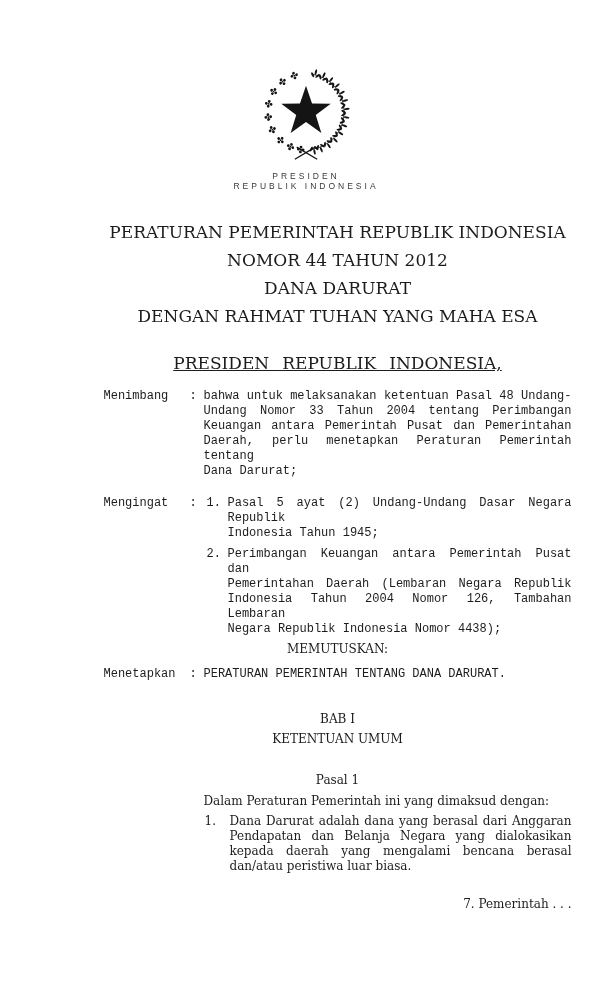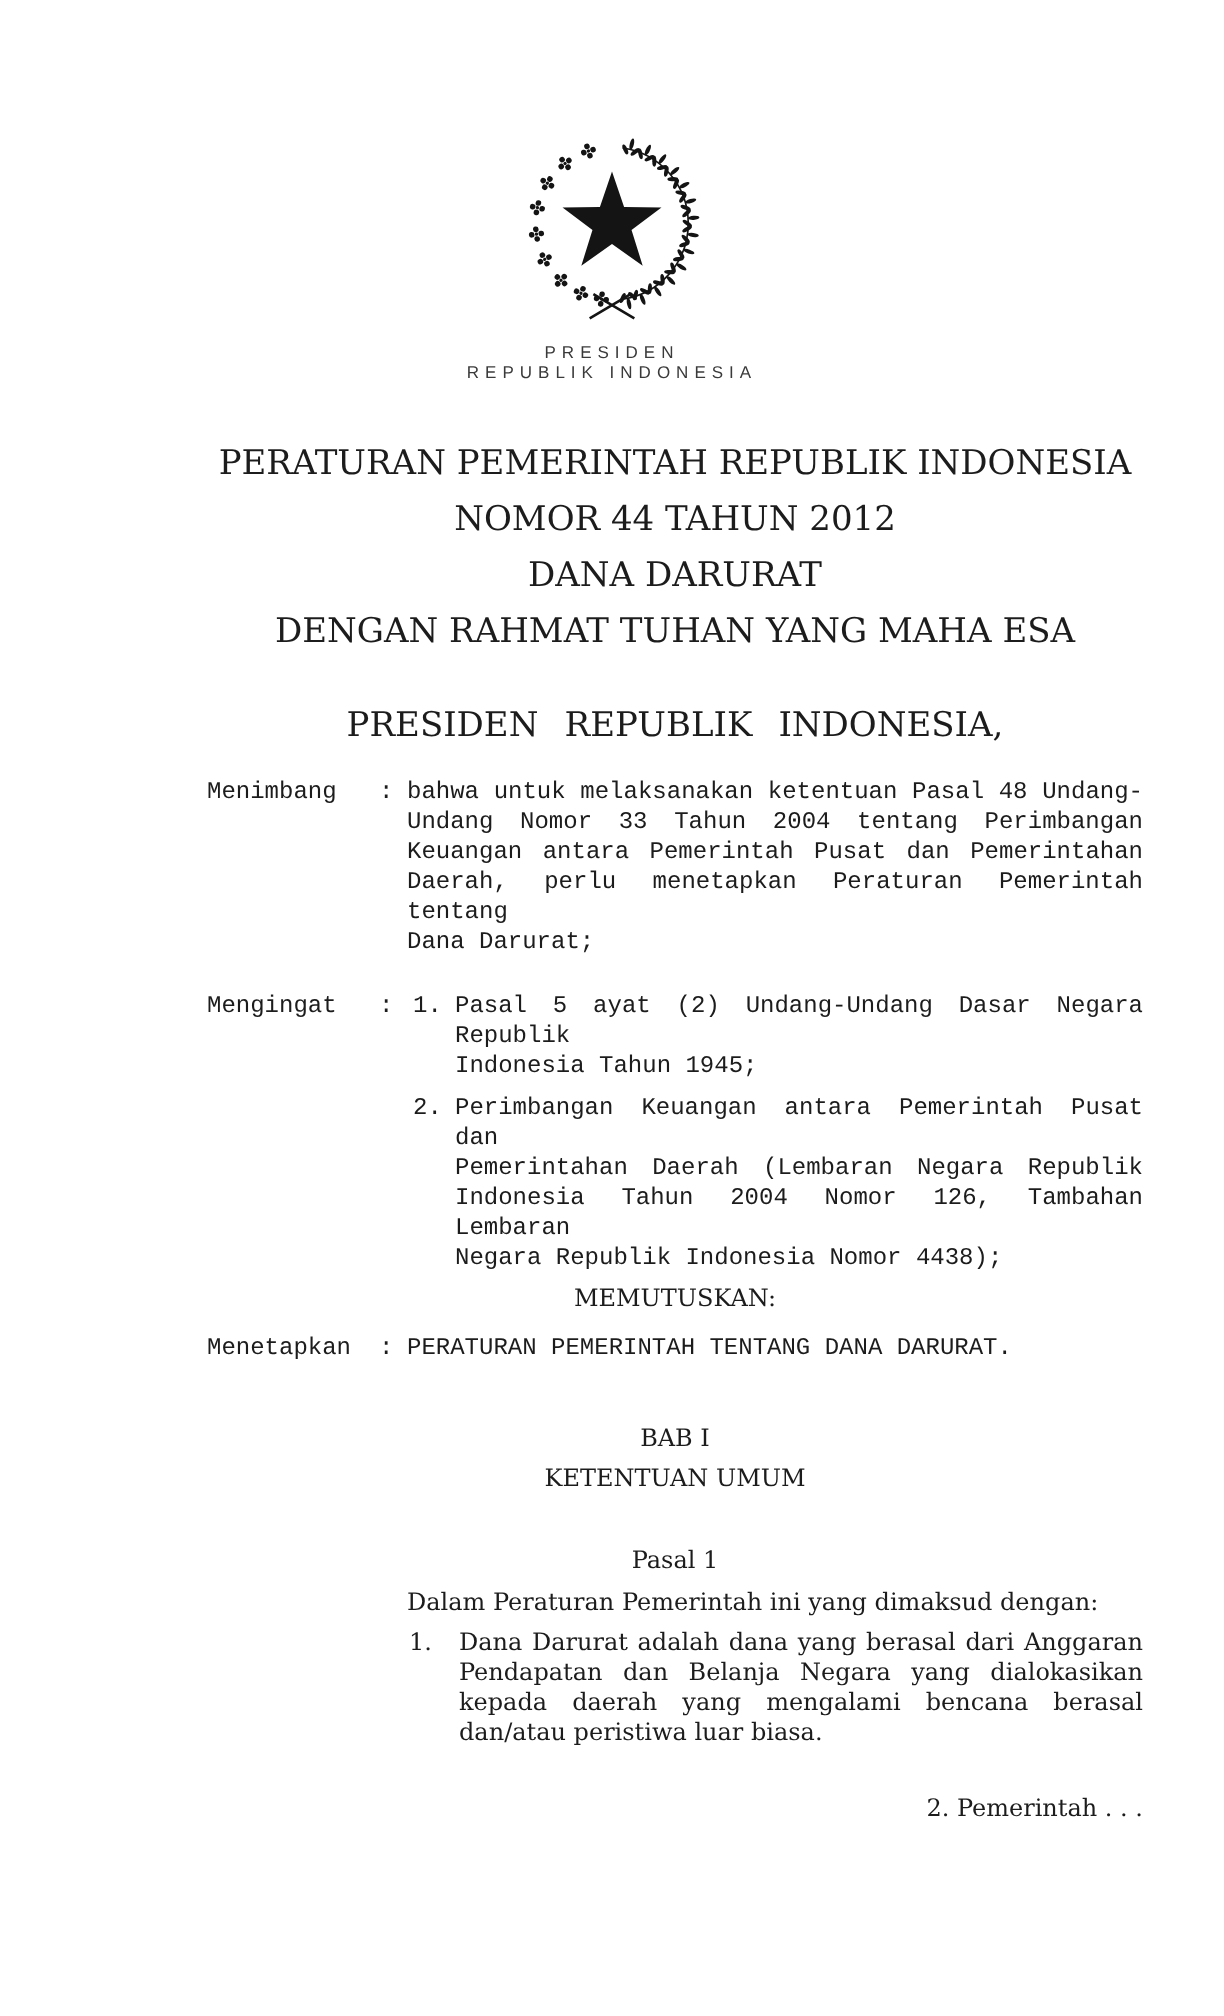--- a/index.html
+++ b/index.html
@@ -15,21 +15,21 @@
   .emblem-wrap { padding-top:57px; text-align:center; }
   .lh-line { font-family:"Liberation Sans",sans-serif; color:#3a3a3a;
              font-size:8.5px; line-height:10px; letter-spacing:3px;
              text-align:center; }
   .lh-line.first { margin-top:5px; }
 
   
   .title-block { margin-top:34px; text-align:center; font-size:17px; }
   .tline { margin-bottom:13px; }
   .invocation { margin-top:7px; margin-bottom:0; }
-  .authority { margin-top:32px; word-spacing:0.45em; }
+  .authority { margin-top:32px; word-spacing:0.45em;text-decoration:underline; }
 
   
   .preamble { margin-top:18px; }
   .prow { display:grid; grid-template-columns:86px 14px 368px; align-items:start;font-family:Liberation Mono, monospace; }
   .prow .plabel { text-align:left; }
   .prow .pcolon { text-align:left; }
   .row-mengingat { margin-top:17px; }
   .num-item { display:grid; grid-template-columns:21px 1fr; padding-left:3px; }
   .num-item + .num-item { margin-top:6px; }
   .def-item { display:grid; grid-template-columns:25px 1fr; padding-left:1px; }
@@ -184,16 +184,16 @@
       <div class="def-item">
         <div>1.</div>
         <div class="jlines">
             <div class="jline">Dana Darurat adalah dana yang berasal dari Anggaran</div>
             <div class="jline">Pendapatan dan Belanja Negara yang dialokasikan</div>
             <div class="jline">kepada daerah yang mengalami bencana berasal</div>
             <div class="jline">dan/atau peristiwa luar biasa.</div>
           </div>
       </div>
     </div>
-    <div class="catchword">2. Pemerintah . . .</div>
+    <div class="catchword">7. Pemerintah . . .</div>
   </div>
 
 </div>
 
 </body></html>

